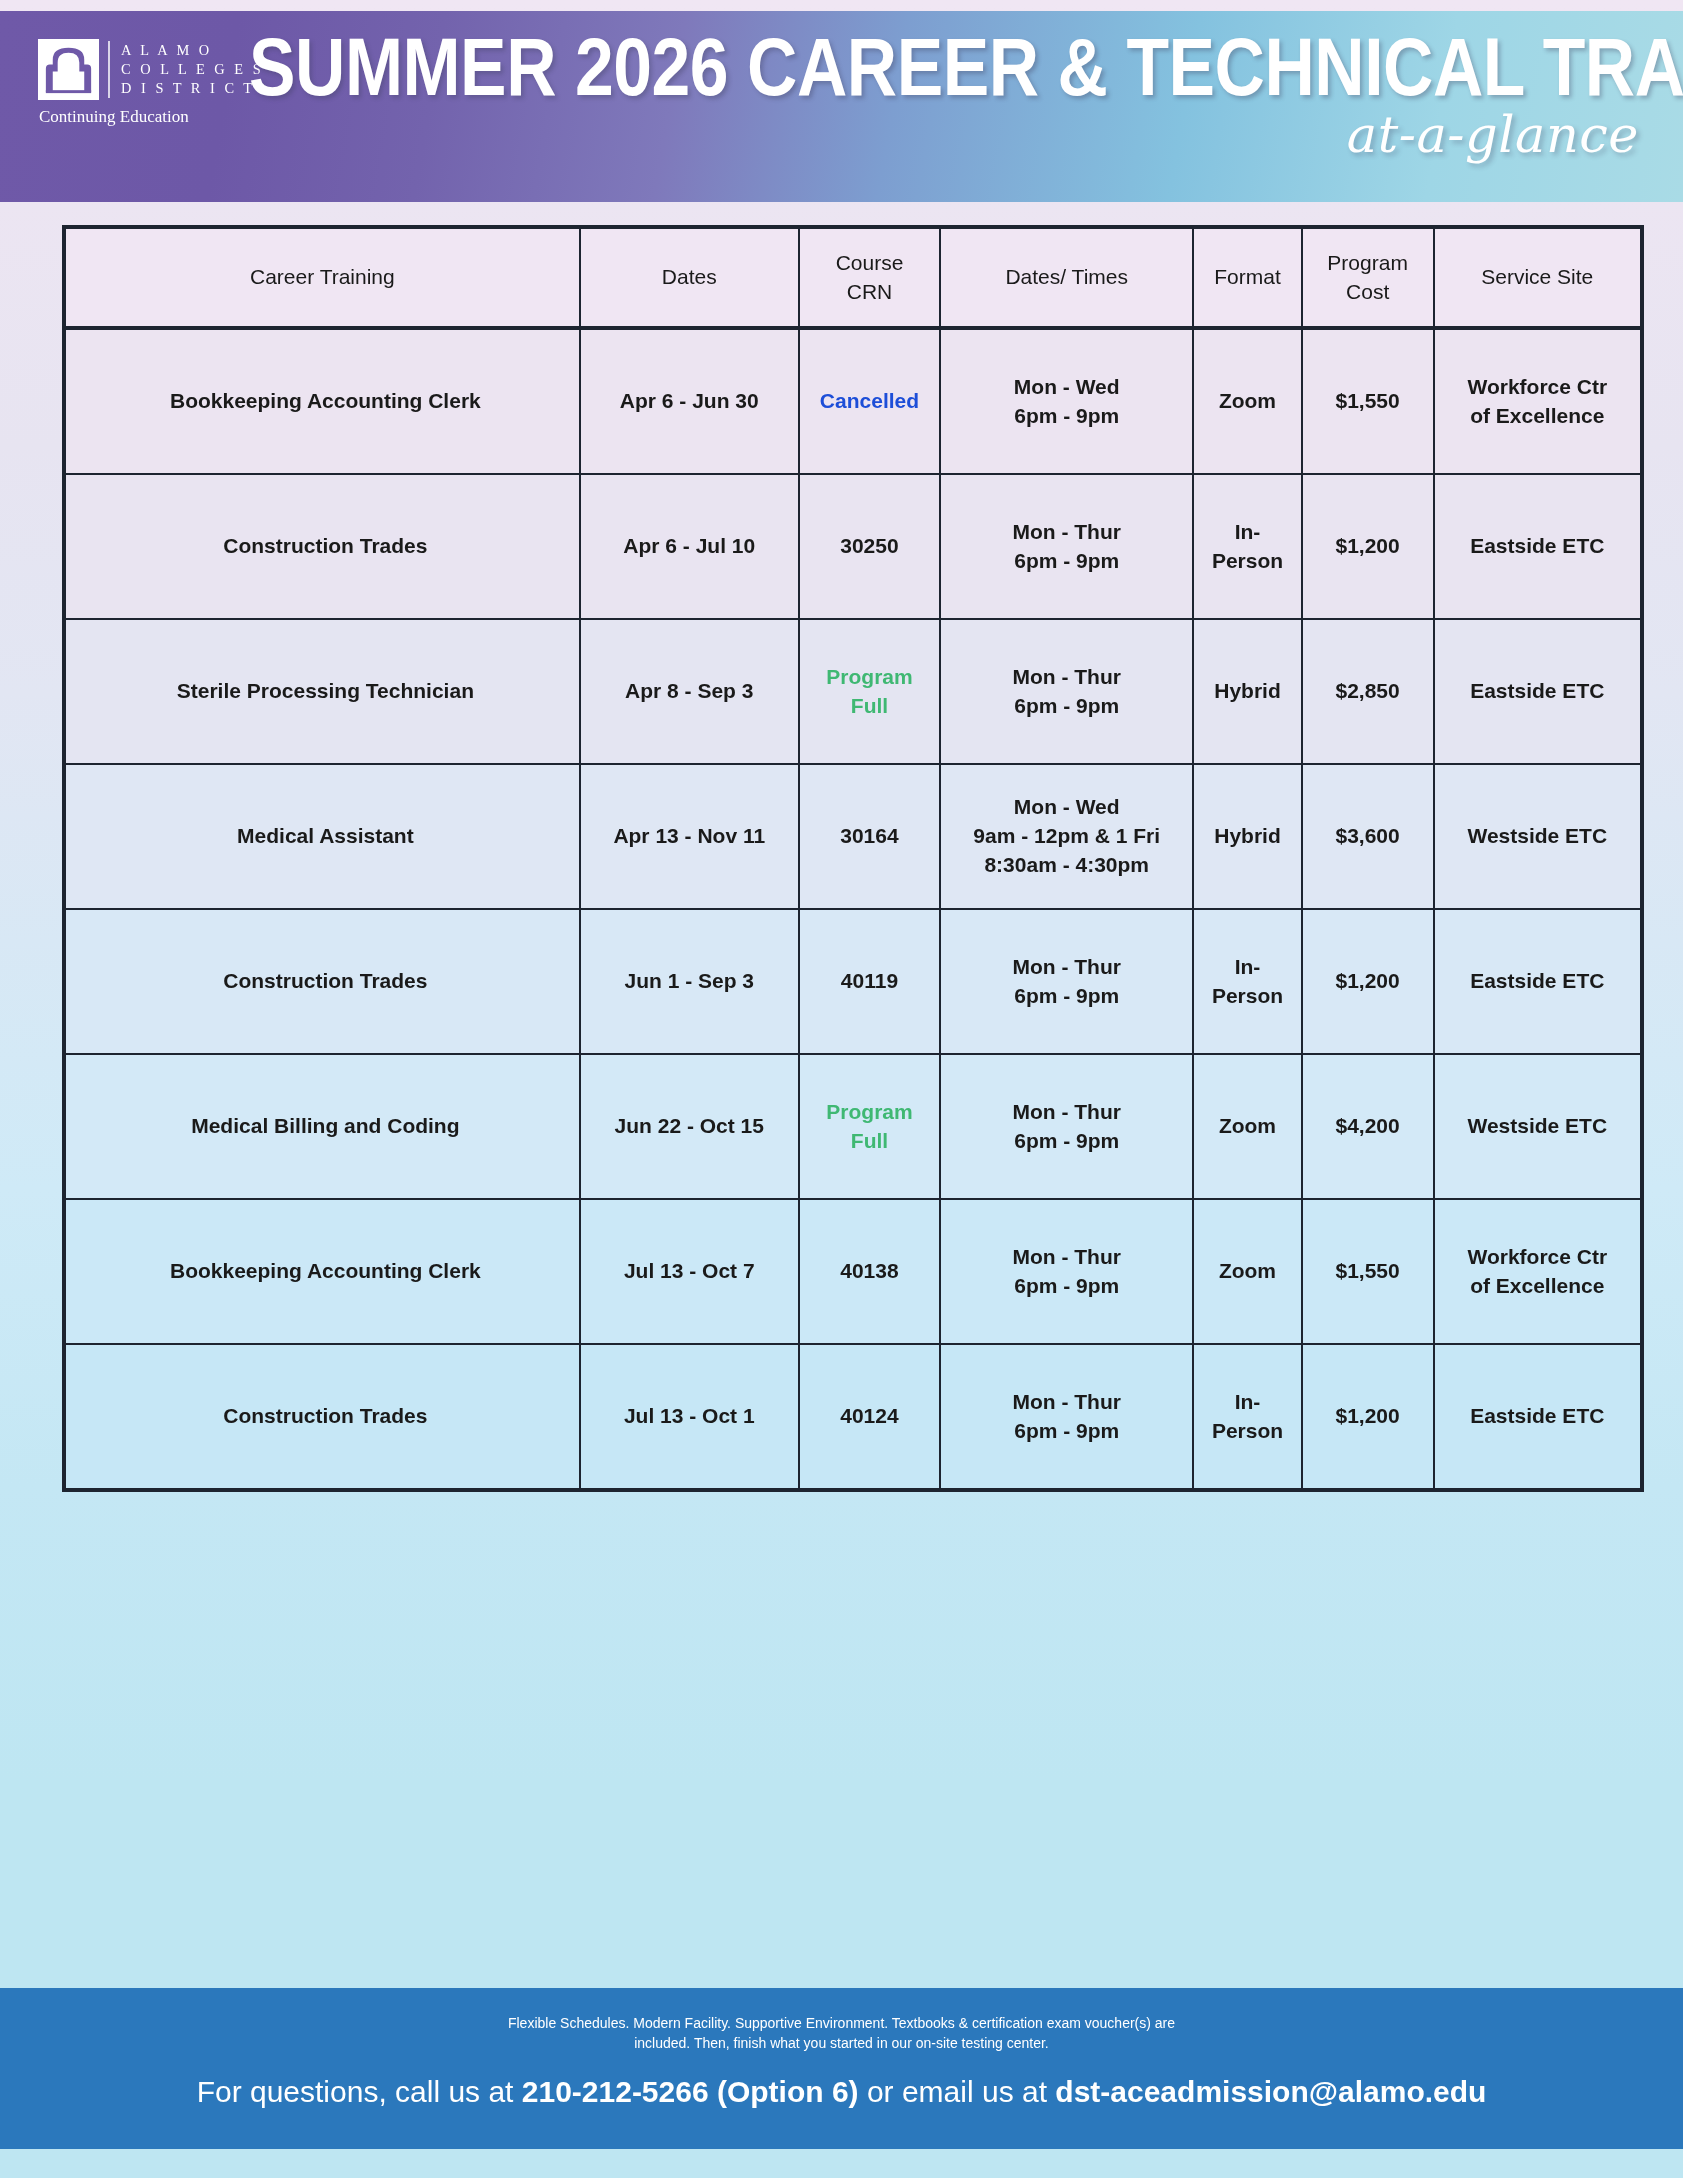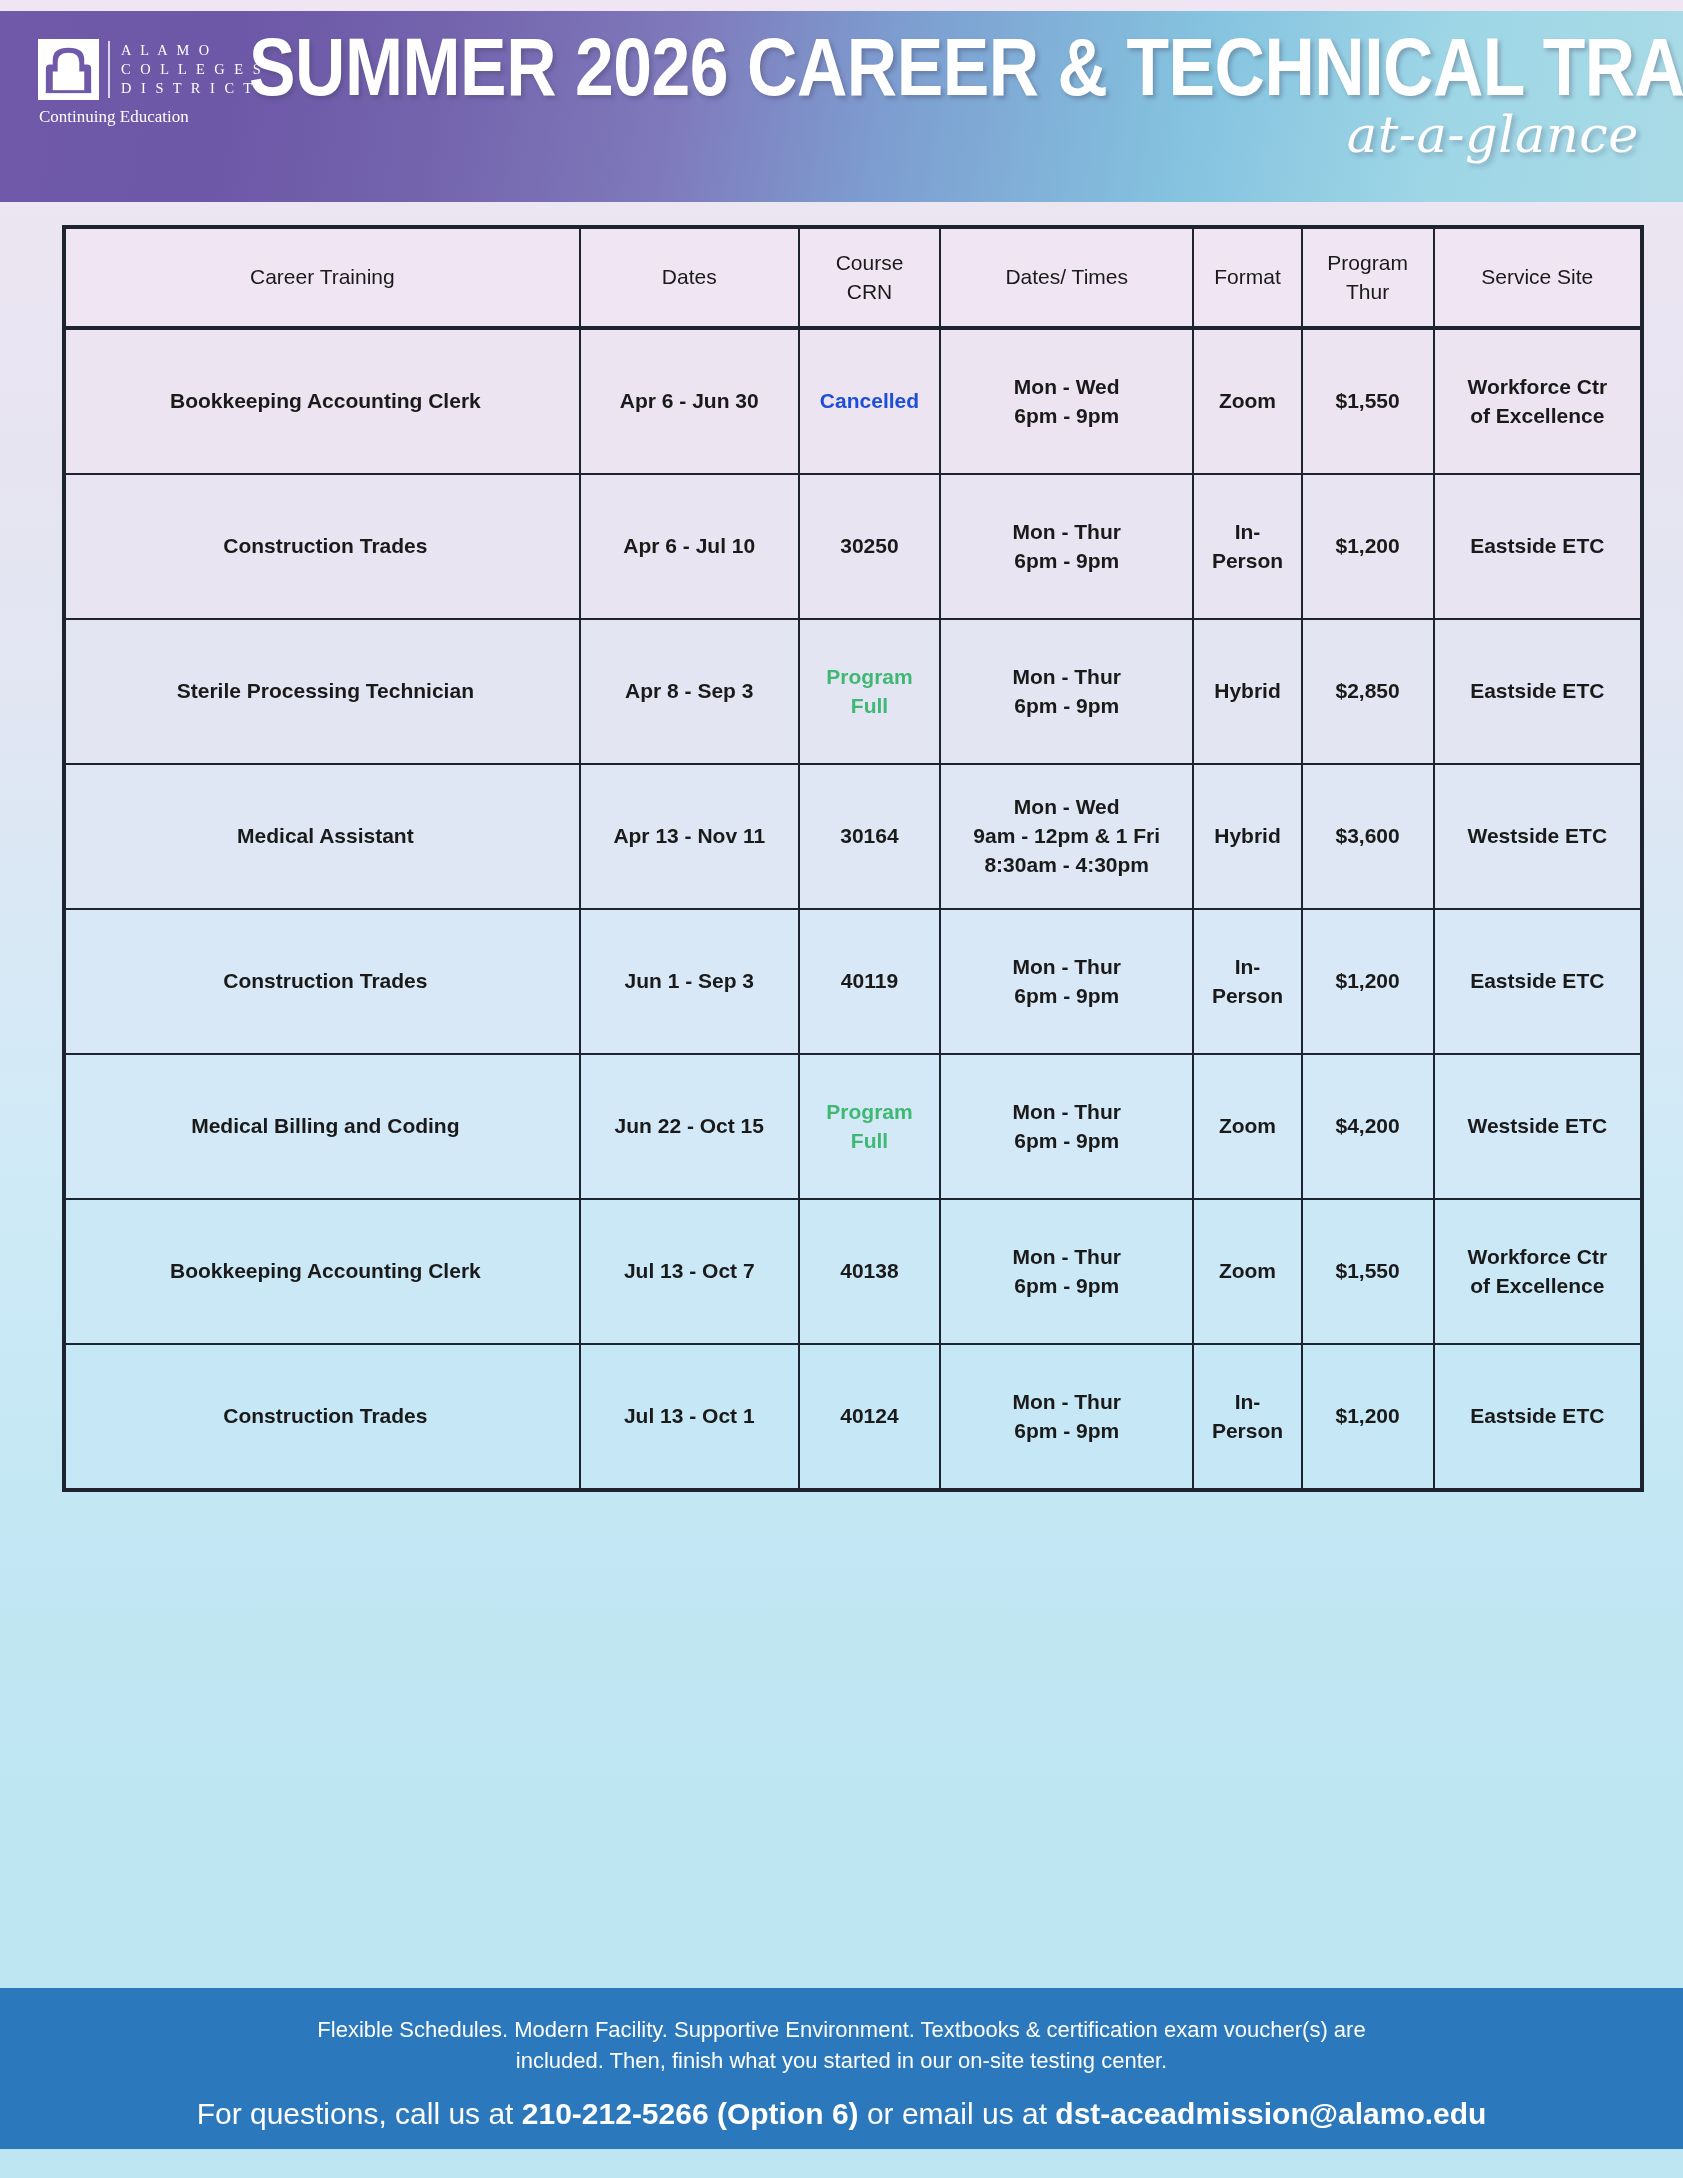--- a/index.html
+++ b/index.html
@@ -200,21 +200,21 @@
     top: 1988px;
     width: 1683px;
     height: 161px;
     background: #2b78bc;
     color: #ffffff;
     text-align: center;
     font-family: "Liberation Sans Narrow", "Liberation Sans", sans-serif;
   }
   #footer-note {
     padding-top: 26px;
-    font-size: 22px;
+    font-size: 14px;
     line-height: 1.42;
     font-weight: normal;
   }
   #footer-contact {
     margin-top: 20px;
     font-size: 30px;
     line-height: 1.2;
   }
   #footer-contact .strong { font-weight: bold; }
 </style>
@@ -279,21 +279,21 @@
             <span class="cell-line">CRN</span>
           </th>
           <th>
             <span class="cell-line">Dates/ Times</span>
           </th>
           <th>
             <span class="cell-line">Format</span>
           </th>
           <th>
             <span class="cell-line">Program</span>
-            <span class="cell-line">Thur</span>
+            <span class="cell-line">Cost</span>
           </th>
           <th>
             <span class="cell-line">Service Site</span>
           </th>
         </tr>
       </thead>
       <tbody id="table-body">
           <tr class="r0">
             <td class="cell-name">Bookkeeping Accounting Clerk</td>
             <td>Apr 6 - Jun 30</td>

